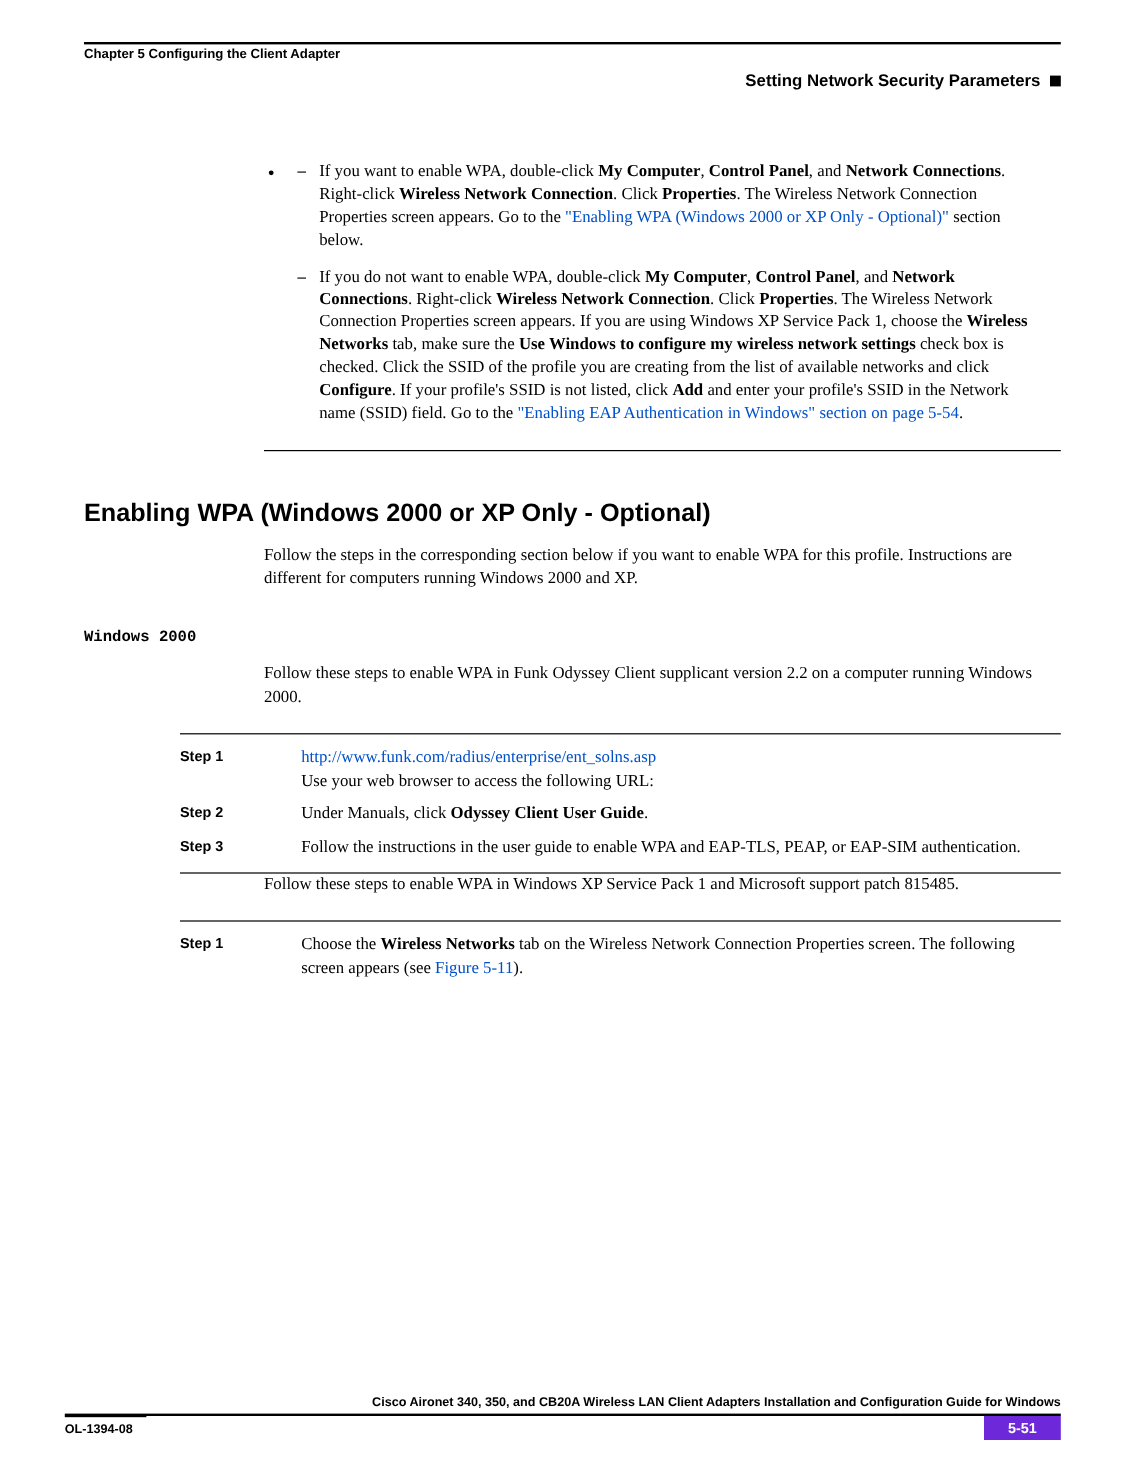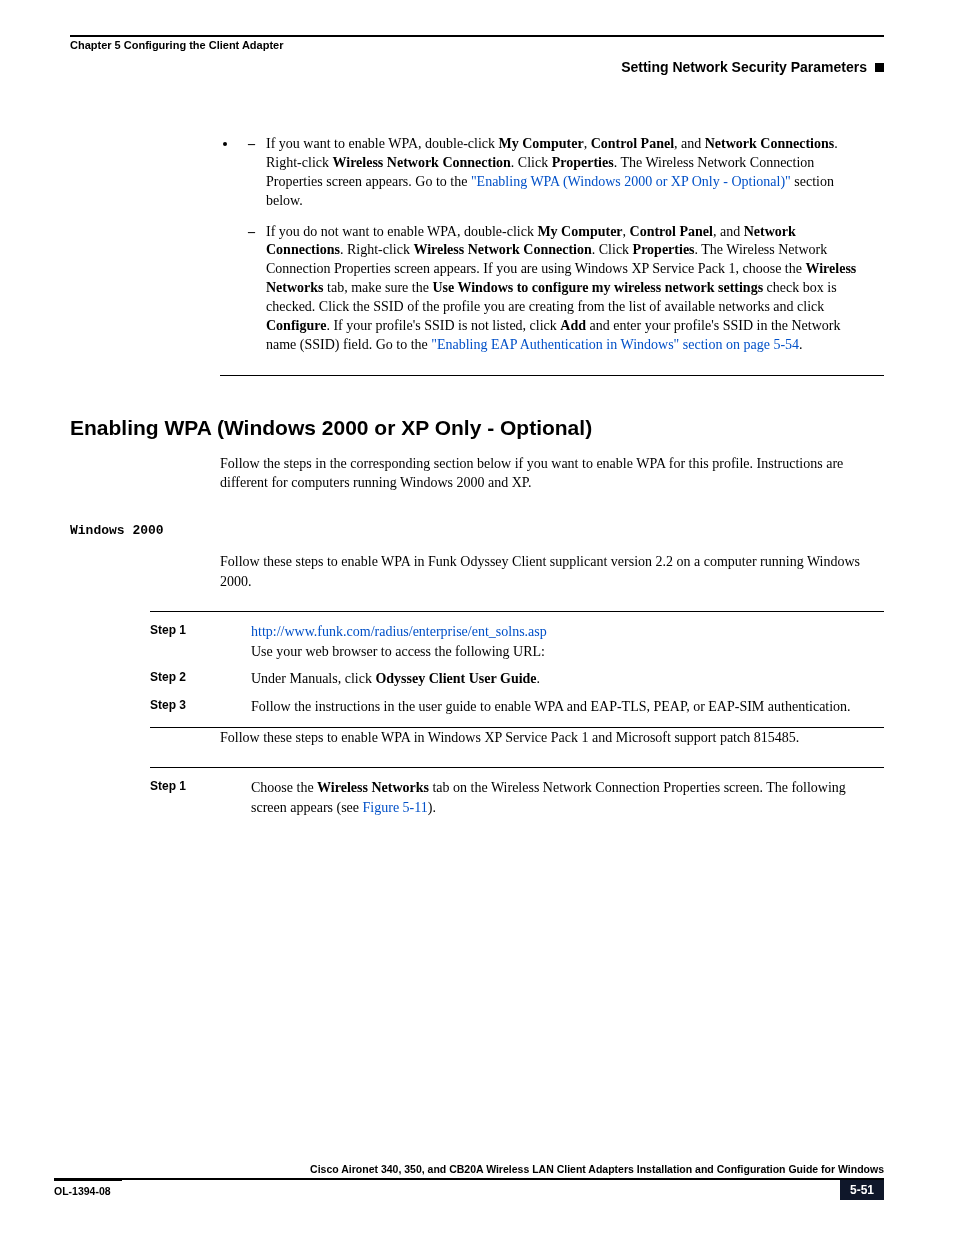--- a/index.html
+++ b/index.html
@@ -126,26 +126,26 @@
   }
   .footer-left {
     font-family: Arial, Helvetica, sans-serif;
     font-size: 10.5px;
     font-weight: bold;
     padding-top: 4px;
     border-top: 1px solid #000;
     width: 68px;
   }
   .footer-page {
-    background: #0f172a;
+    background: #6d28d9;
     color: #fff;
     font-family: Arial, Helvetica, sans-serif;
     font-size: 12px;
     font-weight: bold;
-    padding: 3px 10px;
+    padding: 3px 20px;
   }
   b { font-weight: bold; }
 </style>
 </head>
 <body>
 
 <div class="page">
 
   <div class="header-bar">
     <span>Chapter 5      Configuring the Client Adapter</span>

